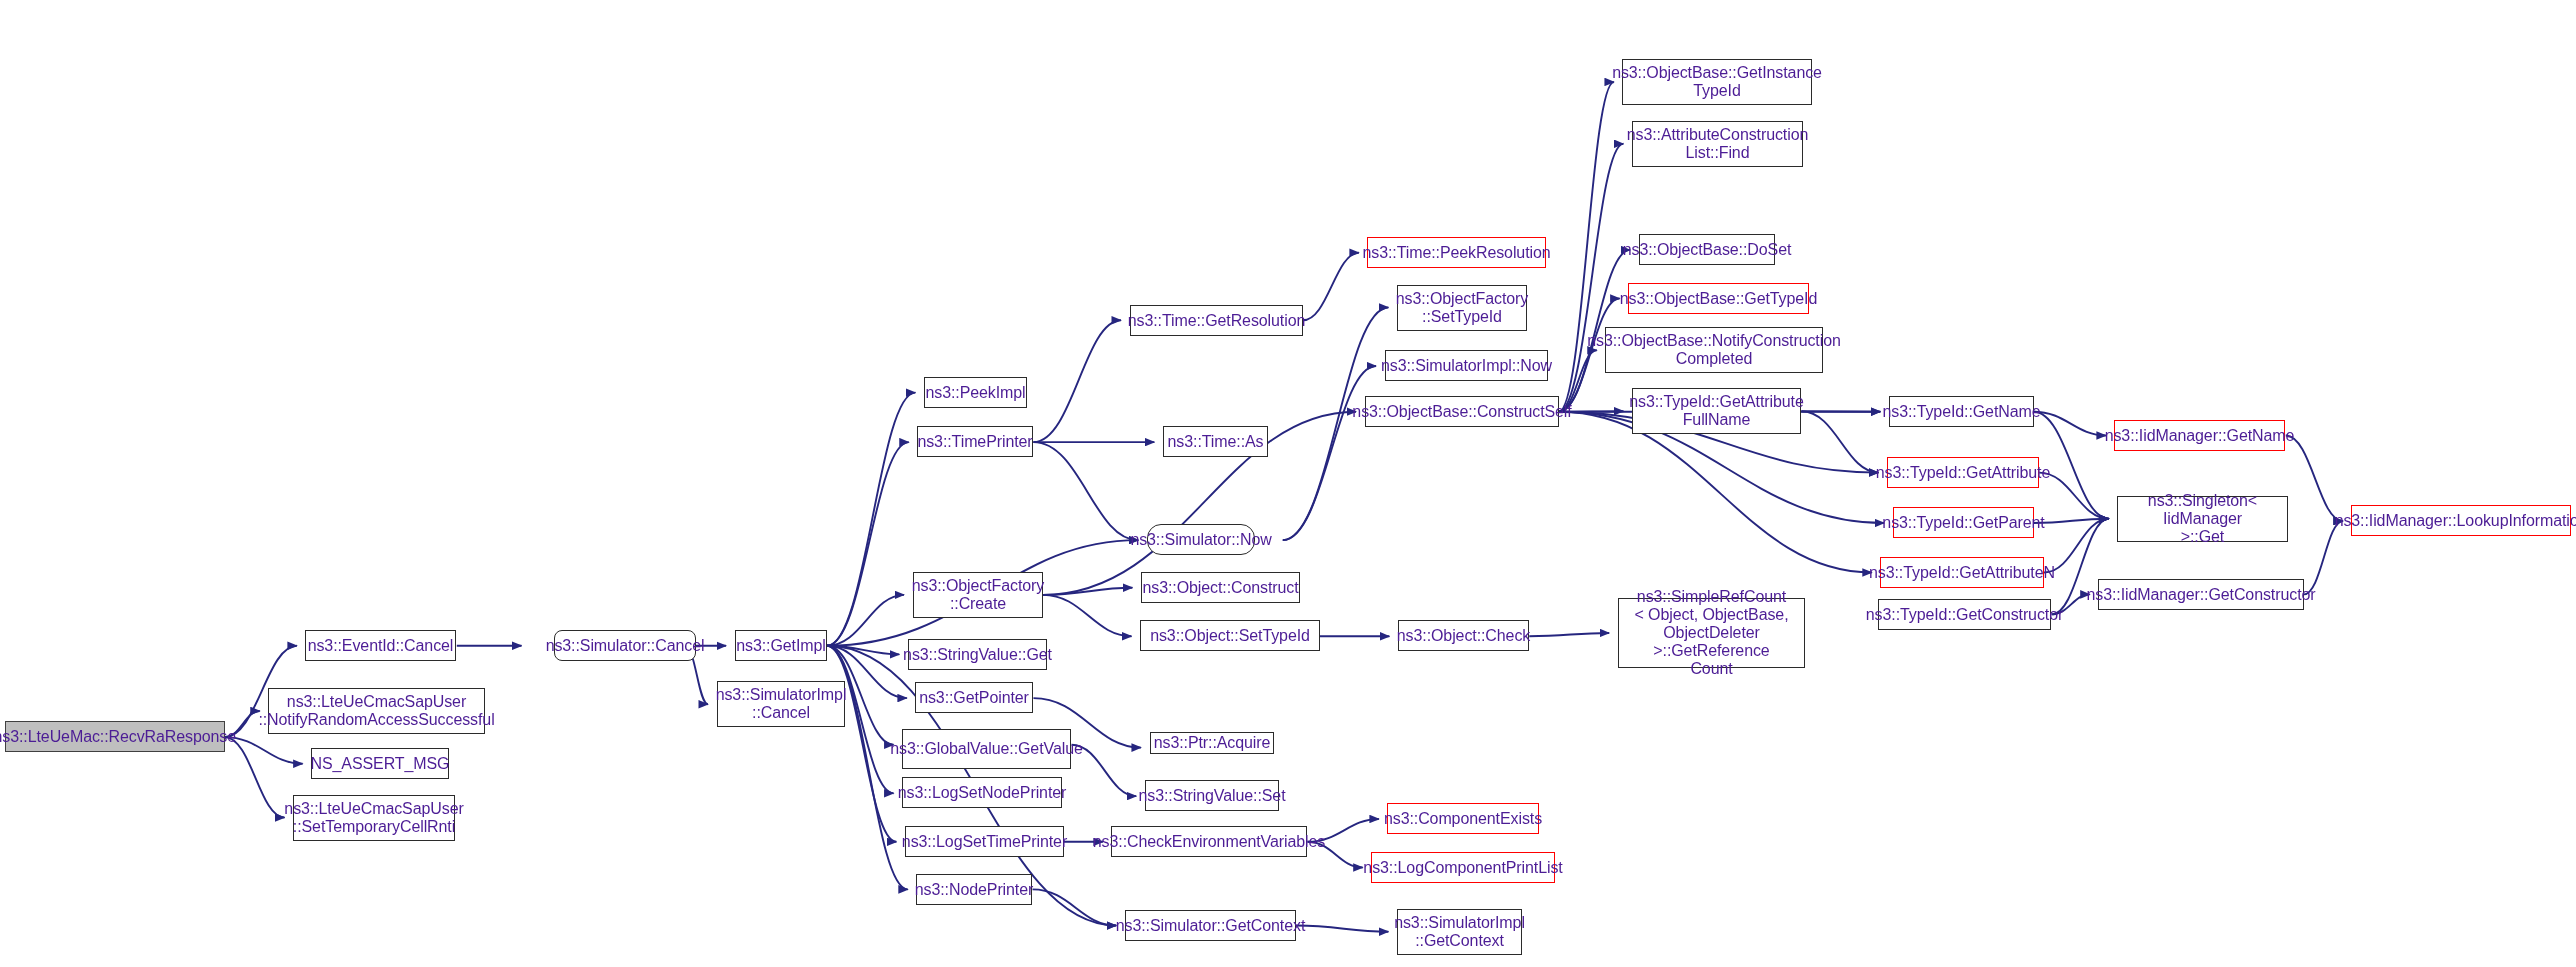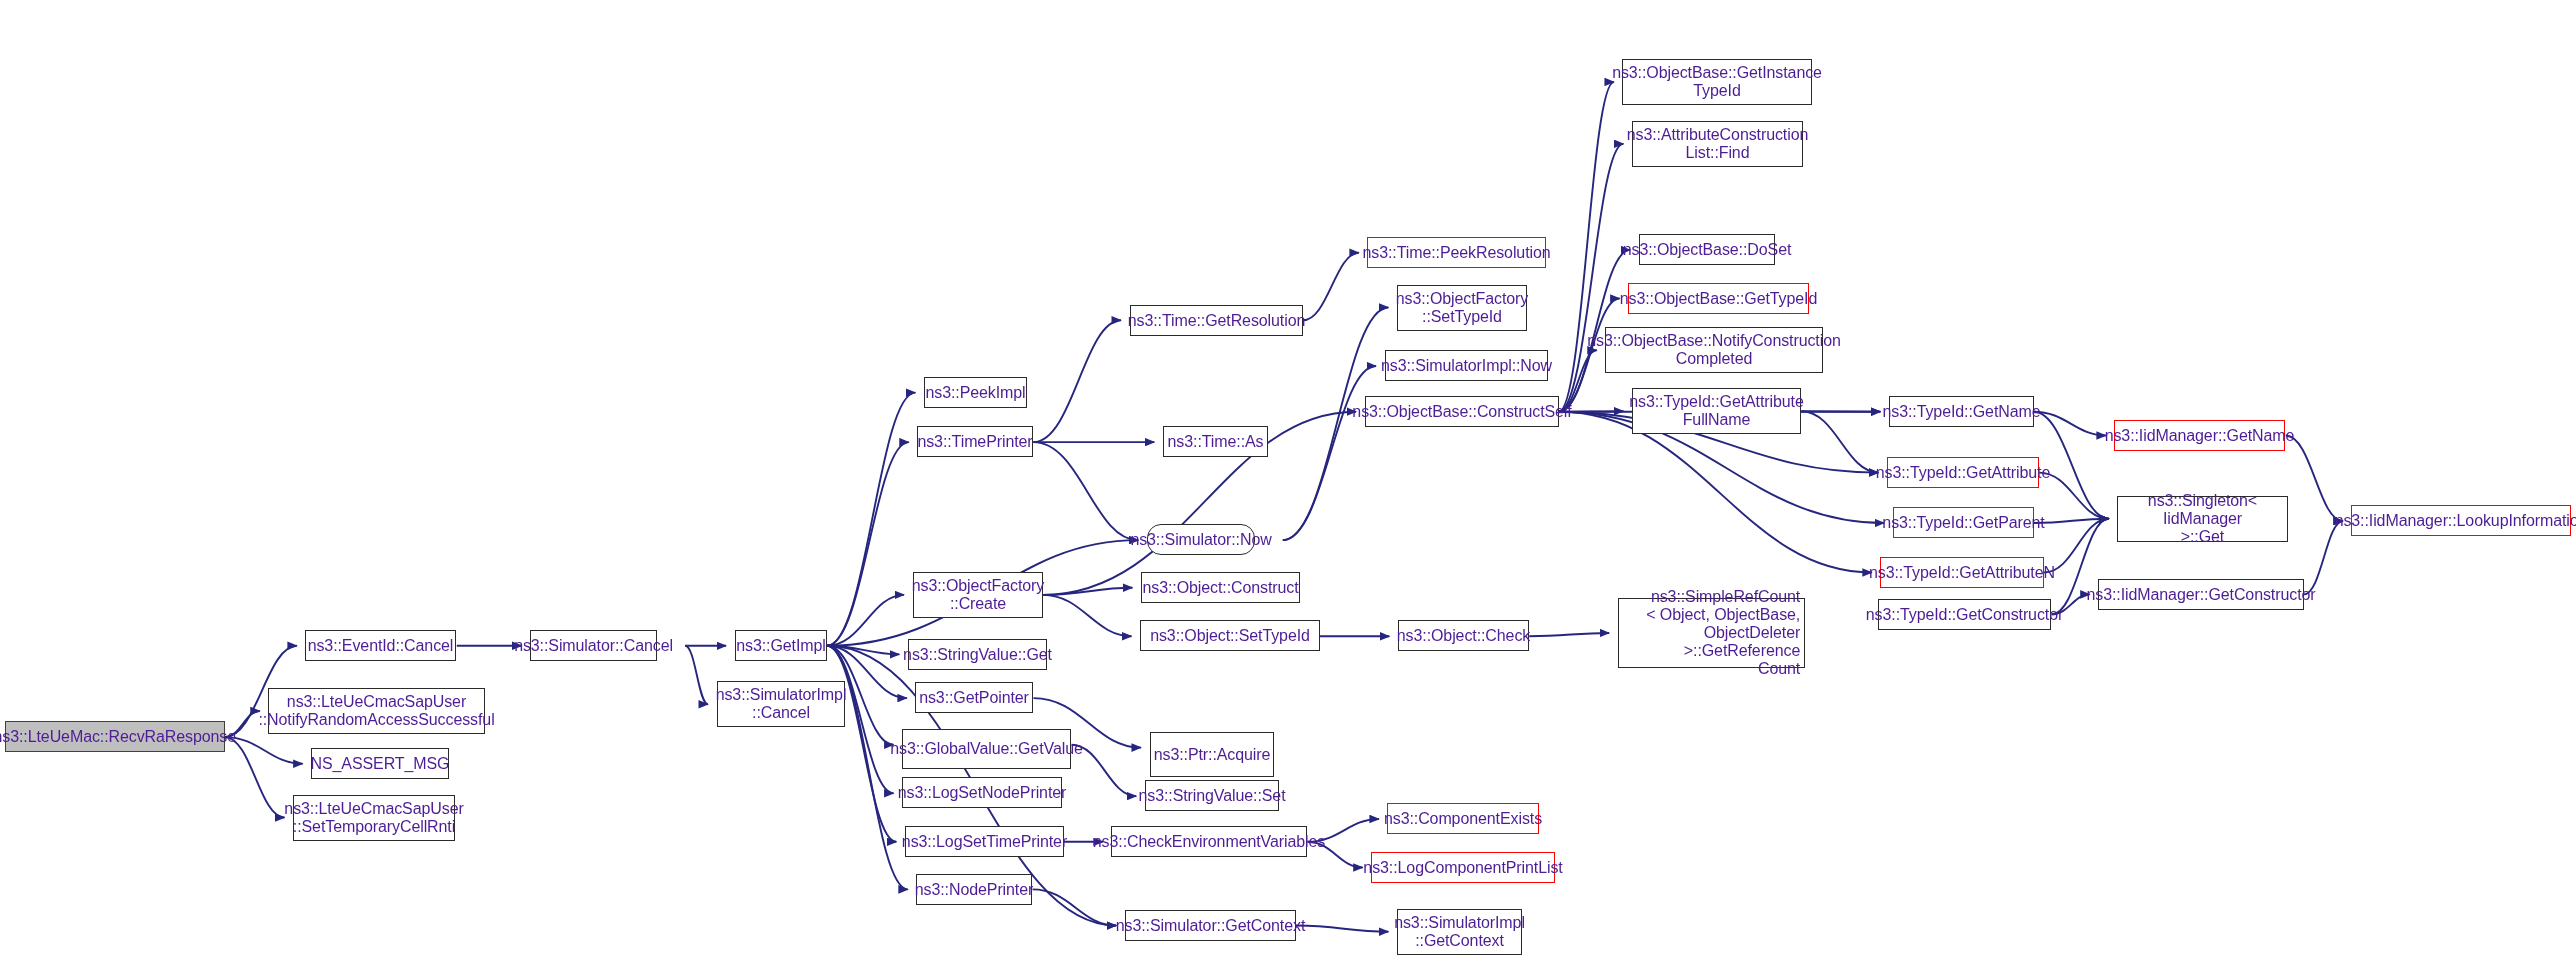--- a/index.html
+++ b/index.html
@@ -84,21 +84,21 @@
       </g>
   </svg>
   <div id="nodes">
       <div class="node current" style="left: 4.8px; top: 721px; width: 220px; height: 31px;">ns3::LteUeMac::RecvRaResponse</div>
       <div class="node" style="left: 305px; top: 630px; width: 151px; height: 31px;">ns3::EventId::Cancel</div>
       <div class="node" style="left: 268px; top: 688px; width: 217px; height: 46px;">ns3::LteUeCmacSapUser
 ::NotifyRandomAccessSuccessful</div>
       <div class="node" style="left: 311px; top: 748px; width: 138px; height: 31px;">NS_ASSERT_MSG</div>
       <div class="node" style="left: 293px; top: 795px; width: 162px; height: 46px;">ns3::LteUeCmacSapUser
 ::SetTemporaryCellRnti</div>
-      <div class="node" style="left: 530px; top: 630px; width: 127px; height: 31px;">ns3::Simulator::Cancel</div>
+      <div class="node" style="left: 554px; top: 630px; width: 142px; height: 31px; border-radius: 8px;">ns3::Simulator::Cancel</div>
       <div class="node" style="left: 735px; top: 630px; width: 92px; height: 31px;">ns3::GetImpl</div>
       <div class="node" style="left: 717px; top: 681px; width: 128px; height: 46px;">ns3::SimulatorImpl
 ::Cancel</div>
       <div class="node" style="left: 924px; top: 377px; width: 103px; height: 31px;">ns3::PeekImpl</div>
       <div class="node" style="left: 917px; top: 426px; width: 116px; height: 31px;">ns3::TimePrinter</div>
       <div class="node" style="left: 1163px; top: 426px; width: 105px; height: 31px;">ns3::Time::As</div>
       <div class="node" style="left: 1130px; top: 305px; width: 173px; height: 31px;">ns3::Time::GetResolution</div>
       <div class="node red" style="left: 1367px; top: 237px; width: 179px; height: 31px;">ns3::Time::PeekResolution</div>
       <div class="node" style="left: 1397px; top: 285px; width: 130px; height: 46px;">ns3::ObjectFactory
 ::SetTypeId</div>
@@ -108,30 +108,30 @@
       <div class="node" style="left: 913px; top: 572px; width: 130px; height: 46px;">ns3::ObjectFactory
 ::Create</div>
       <div class="node" style="left: 908px; top: 639px; width: 139px; height: 31px;">ns3::StringValue::Get</div>
       <div class="node" style="left: 915px; top: 682px; width: 118px; height: 31px;">ns3::GetPointer</div>
       <div class="node" style="left: 902px; top: 729px; width: 169px; height: 40px;">ns3::GlobalValue::GetValue</div>
       <div class="node" style="left: 902px; top: 777px; width: 160px; height: 31px;">ns3::LogSetNodePrinter</div>
       <div class="node" style="left: 905px; top: 826px; width: 159px; height: 31px;">ns3::LogSetTimePrinter</div>
       <div class="node" style="left: 916px; top: 874px; width: 116px; height: 31px;">ns3::NodePrinter</div>
       <div class="node" style="left: 1141px; top: 572px; width: 159px; height: 31px;">ns3::Object::Construct</div>
       <div class="node" style="left: 1140px; top: 620px; width: 180px; height: 31px;">ns3::Object::SetTypeId</div>
-      <div class="node" style="left: 1150px; top: 732px; width: 124px; height: 45px;">ns3::Ptr::Acquire</div>
+      <div class="node" style="left: 1150px; top: 732px; width: 124px; height: 22px;">ns3::Ptr::Acquire</div>
       <div class="node" style="left: 1145px; top: 780px; width: 134px; height: 31px;">ns3::StringValue::Set</div>
       <div class="node" style="left: 1111px; top: 826px; width: 196px; height: 31px;">ns3::CheckEnvironmentVariables</div>
       <div class="node" style="left: 1125px; top: 910px; width: 171px; height: 31px;">ns3::Simulator::GetContext</div>
       <div class="node" style="left: 1398px; top: 620px; width: 131px; height: 31px;">ns3::Object::Check</div>
       <div class="node red" style="left: 1387px; top: 803px; width: 152px; height: 31px;">ns3::ComponentExists</div>
       <div class="node red" style="left: 1371px; top: 852px; width: 184px; height: 31px;">ns3::LogComponentPrintList</div>
       <div class="node" style="left: 1397px; top: 909px; width: 125px; height: 46px;">ns3::SimulatorImpl
 ::GetContext</div>
-      <div class="node" style="left: 1618px; top: 598px; width: 187px; height: 70px; text-align: right;">ns3::SimpleRefCount
+      <div class="node" style="left: 1618px; top: 598px; width: 187px; height: 70px;">ns3::SimpleRefCount
 &lt; Object, ObjectBase,
 ObjectDeleter &gt;::GetReference
 Count</div>
       <div class="node" style="left: 1622px; top: 59px; width: 190px; height: 46px;">ns3::ObjectBase::GetInstance
 TypeId</div>
       <div class="node" style="left: 1632px; top: 121px; width: 171px; height: 46px;">ns3::AttributeConstruction
 List::Find</div>
       <div class="node" style="left: 1639px; top: 234px; width: 136px; height: 31px;">ns3::ObjectBase::DoSet</div>
       <div class="node red" style="left: 1628px; top: 283px; width: 181px; height: 31px;">ns3::ObjectBase::GetTypeId</div>
       <div class="node" style="left: 1605px; top: 327px; width: 218px; height: 46px;">ns3::ObjectBase::NotifyConstruction

